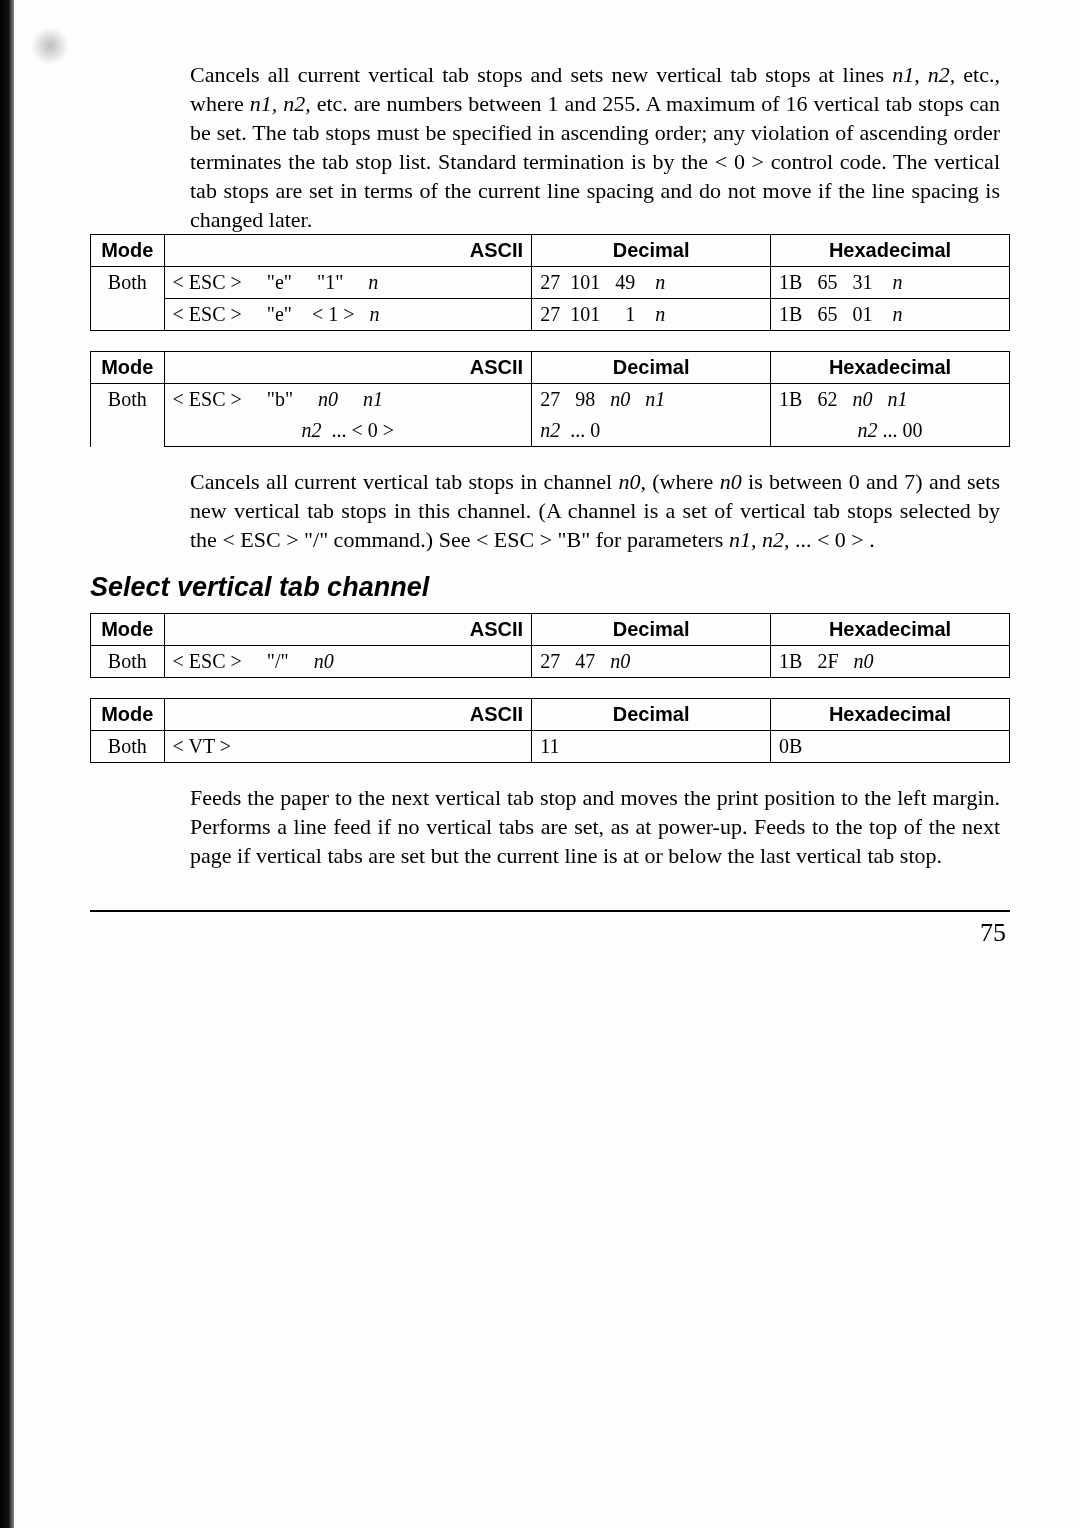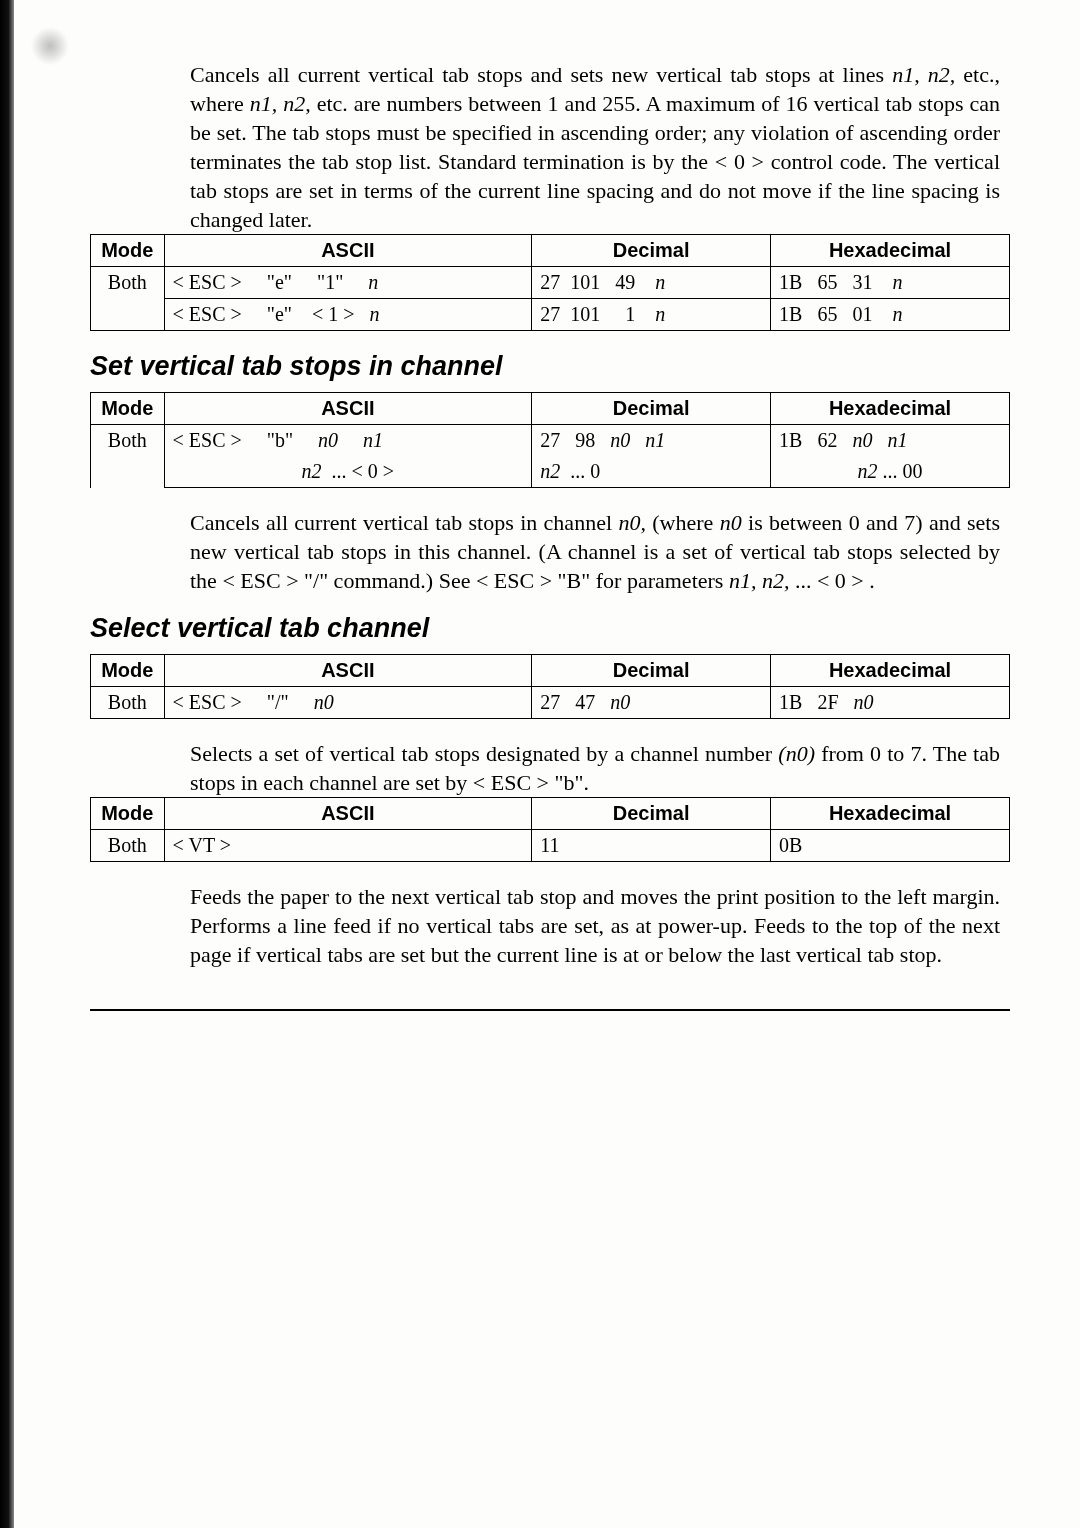--- a/index.html
+++ b/index.html
@@ -61,21 +61,21 @@
     border: 1.5px solid #000;
     padding: 4px 8px;
     vertical-align: top;
   }
   table.cmd th {
     font-family: Arial, Helvetica, sans-serif;
     font-weight: bold;
     text-align: center;
     font-size: 20px;
   }
-  table.cmd th.left { text-align: center; }
+  table.cmd th.left { text-align: right; }
   table.cmd td.mode {
     font-family: 'Times New Roman', serif;
     text-align: center;
     width: 64px;
   }
   .col-ascii { width: 40%; }
   .col-dec { width: 26%; }
   .col-hex { width: 26%; }
   .footer-rule {
     border-top: 2px solid #000;
@@ -118,21 +118,20 @@
     </tr>
     <tr>
       <td>&lt; ESC &gt;&nbsp;&nbsp;&nbsp;&nbsp;&nbsp;"e"&nbsp;&nbsp;&nbsp;&nbsp;&lt; 1 &gt;&nbsp;&nbsp;&nbsp;<em>n</em></td>
       <td>27&nbsp;&nbsp;101&nbsp;&nbsp;&nbsp;&nbsp;&nbsp;1&nbsp;&nbsp;&nbsp;&nbsp;<em>n</em></td>
       <td>1B&nbsp;&nbsp;&nbsp;65&nbsp;&nbsp;&nbsp;01&nbsp;&nbsp;&nbsp;&nbsp;<em>n</em></td>
     </tr>
   </tbody>
     </table>
 
 
-  <div class="heading">Set vertical tab stops in channel</div>
 
   <table class="cmd">
     <tbody>
         <tr>
       <th>Mode</th>
       <th class="left col-ascii">ASCII</th>
       <th class="col-dec">Decimal</th>
       <th class="col-hex">Hexadecimal</th>
     </tr>
     <tr>
@@ -165,23 +164,20 @@
     </tr>
     <tr>
       <td class="mode">Both</td>
       <td>&lt; ESC &gt;&nbsp;&nbsp;&nbsp;&nbsp;&nbsp;"/"&nbsp;&nbsp;&nbsp;&nbsp;&nbsp;<em>n0</em></td>
       <td>27&nbsp;&nbsp;&nbsp;47&nbsp;&nbsp;&nbsp;<em>n0</em></td>
       <td>1B&nbsp;&nbsp;&nbsp;2F&nbsp;&nbsp;&nbsp;<em>n0</em></td>
     </tr>
   </tbody>
     </table>
 
-  <div class="para">
-    Selects a set of vertical tab stops designated by a channel number <em>(n0)</em> from 0 to 7. The tab stops in each channel are set by &lt;&nbsp;ESC&nbsp;&gt; "b".
-  </div>
 
 
   <table class="cmd">
     <tbody>
         <tr>
       <th>Mode</th>
       <th class="left col-ascii">ASCII</th>
       <th class="col-dec">Decimal</th>
       <th class="col-hex">Hexadecimal</th>
     </tr>
@@ -190,13 +186,14 @@
       <td>&lt; VT &gt;</td>
       <td>11</td>
       <td>0B</td>
     </tr>
   </tbody>
     </table>
 
   <div class="para">Feeds the paper to the next vertical tab stop and moves the print position to the left margin. Performs a line feed if no vertical tabs are set, as at power-up. Feeds to the top of the next page if vertical tabs are set but the current line is at or below the last vertical tab stop.</div>
 
   <div class="footer-rule"></div>
+  <div class="page-num">75</div>
 </div>
 
 </body></html>

